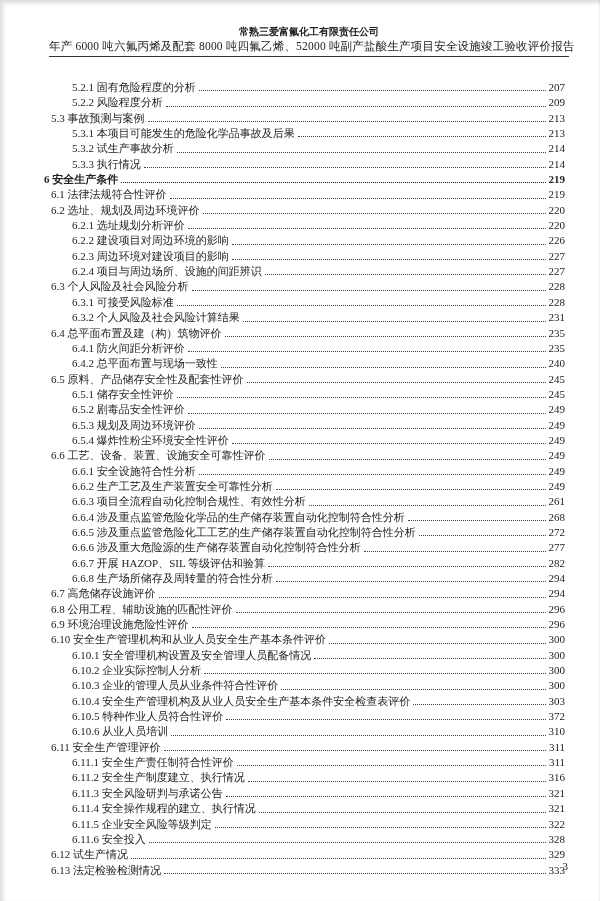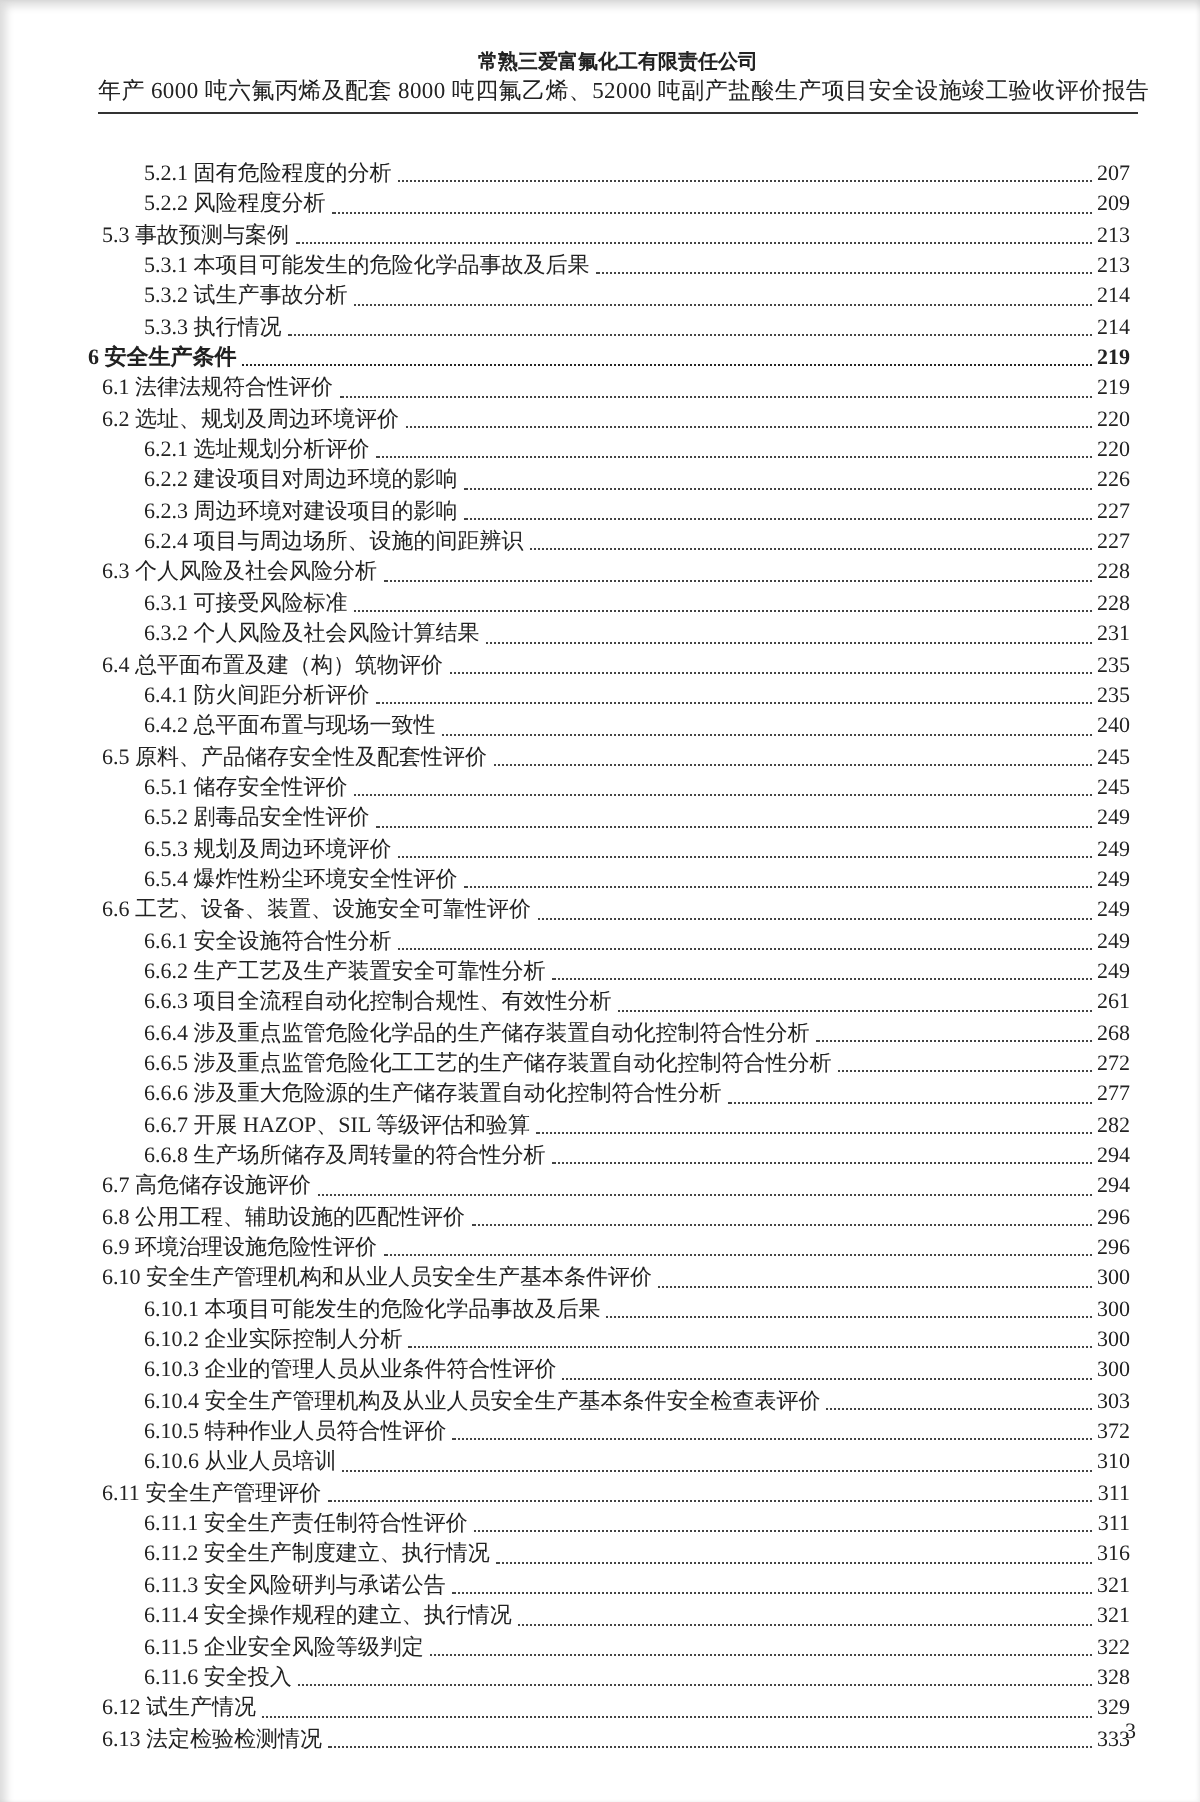--- a/index.html
+++ b/index.html
@@ -257,21 +257,21 @@
       <span class="toc-label">6.9 环境治理设施危险性评价</span>
       <span class="toc-leader"></span>
       <span class="toc-page">296</span>
     </div>
       <div class="toc-row lvl2">
       <span class="toc-label">6.10 安全生产管理机构和从业人员安全生产基本条件评价</span>
       <span class="toc-leader"></span>
       <span class="toc-page">300</span>
     </div>
       <div class="toc-row lvl3">
-      <span class="toc-label">6.10.1 本项目可能发生的危险化学品事故及后果</span>
+      <span class="toc-label">6.10.1 安全管理机构设置及安全管理人员配备情况</span>
       <span class="toc-leader"></span>
       <span class="toc-page">300</span>
     </div>
       <div class="toc-row lvl3">
       <span class="toc-label">6.10.2 企业实际控制人分析</span>
       <span class="toc-leader"></span>
       <span class="toc-page">300</span>
     </div>
       <div class="toc-row lvl3">
       <span class="toc-label">6.10.3 企业的管理人员从业条件符合性评价</span>

